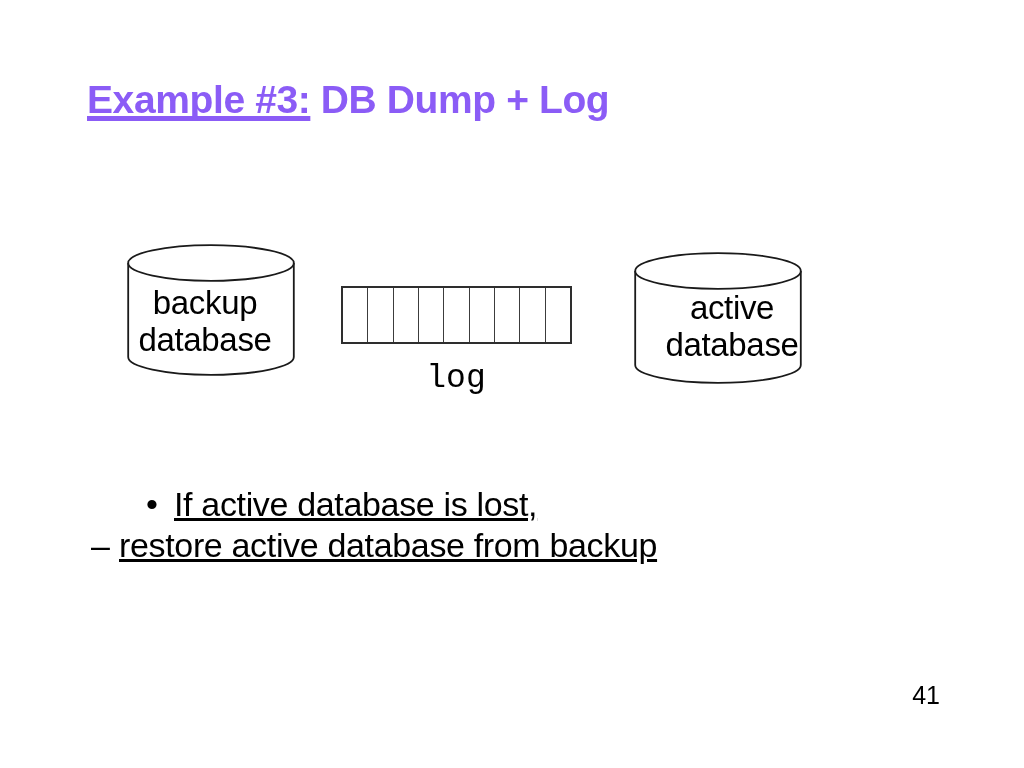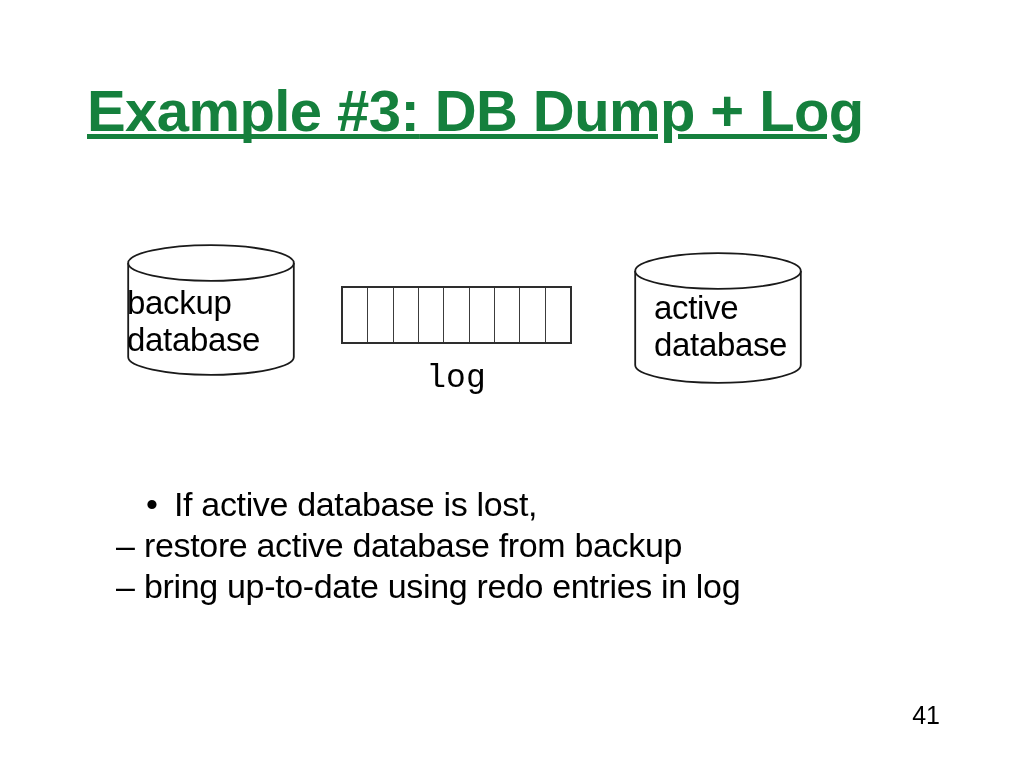--- a/index.html
+++ b/index.html
@@ -14,44 +14,44 @@
     width: 1024px;
     height: 768px;
     background: #ffffff;
   }
 
   
   .title {
     position: absolute;
     left: 87px;
     top: 78px;
-    font-size: 58px;
+    font-size: 39px;
     line-height: 1.15;
     letter-spacing: -0.01em;
     white-space: nowrap;
-    color: #15803d;
-    text-decoration: underline;
+    color: #8b5cf6;
   }
   .title .u {
     text-decoration: underline;
     text-decoration-thickness: 5px;
     text-underline-offset: 3px;
     text-decoration-skip-ink: none;
   }
 
   
   .cyl {
     position: absolute;
     width: 168px;
     height: 133px;
   }
   .cyl svg { display: block; width: 168px; height: 133px; }
   .cyl-label {
     position: absolute;
     width: 156px;
+    text-align: center;
     font-size: 33px;
     line-height: 37px;
     letter-spacing: -0.01em;
     color: #000000;
   }
   #cyl-backup { left: 127px; top: 244px; }
   #cyl-backup-label { left: 127px; top: 284px; }
   #cyl-active { left: 634px; top: 252px; }
   #cyl-active-label { left: 634px; top: 289px; margin-left: 20px; }
 
@@ -87,30 +87,30 @@
   .bullets {
     position: absolute;
     left: 0;
     top: 484px;
     width: 1024px;
     font-size: 34px;
     line-height: 41px;
     letter-spacing: -0.01em;
     color: #000000;
   }
-  .b-row { position: relative; white-space: nowrap; }
+  .b-row { position: relative; white-space: nowrap; text-decoration: underline; }
   .b-row.lvl1 { padding-left: 146px; }
-  .b-row.lvl2 { padding-left: 116px; }
+  .b-row.lvl2 { padding-left: 91px; }
   .b-marker { display: inline-block; width: 28px; }
 
   
   .page-number {
     position: absolute;
     left: 880px;
-    top: 703px;
+    top: 683px;
     width: 60px;
     text-align: right;
     font-size: 25px;
     line-height: 25px;
     color: #000000;
   }
 </style>
 </head>
 <body>
 
@@ -153,20 +153,17 @@
     <div>database</div>
   </div>
 
   <div class="bullets">
     <div class="b-row lvl1">
       <span class="b-marker">•</span><span>If active database is lost,</span>
     </div>
     <div class="b-row lvl2">
       <span class="b-marker">–</span><span>restore active database from backup</span>
     </div>
-    <div class="b-row lvl2">
-      <span class="b-marker">–</span><span>bring up-to-date using redo entries in log</span>
-    </div>
   </div>
 
   <div class="page-number">41</div>
 
 </div>
 
 </body></html>

